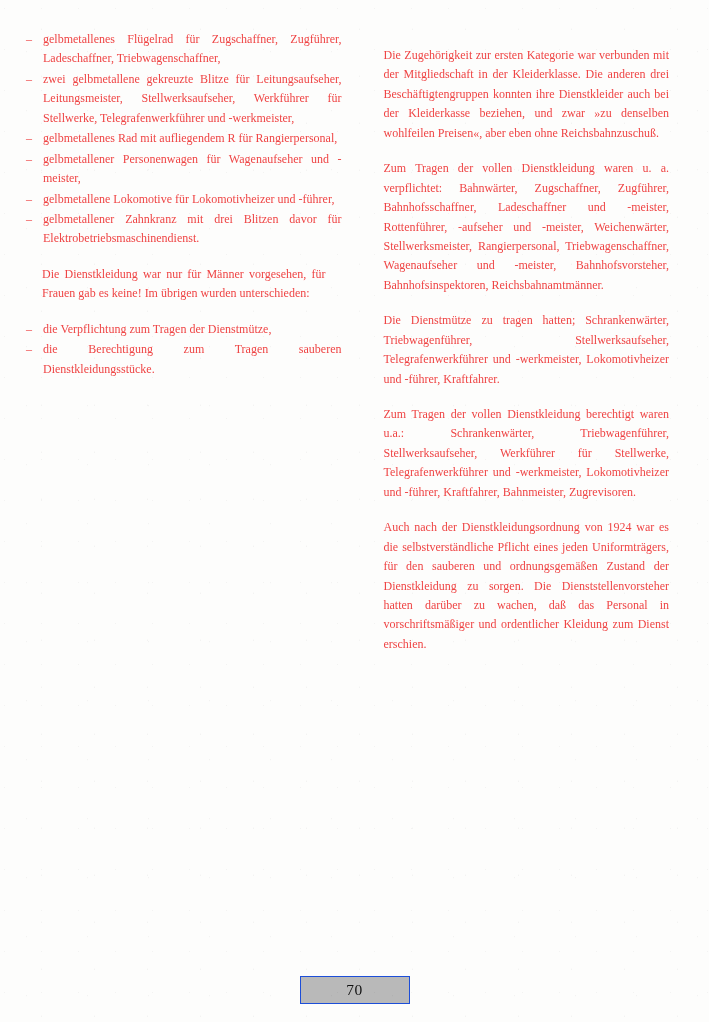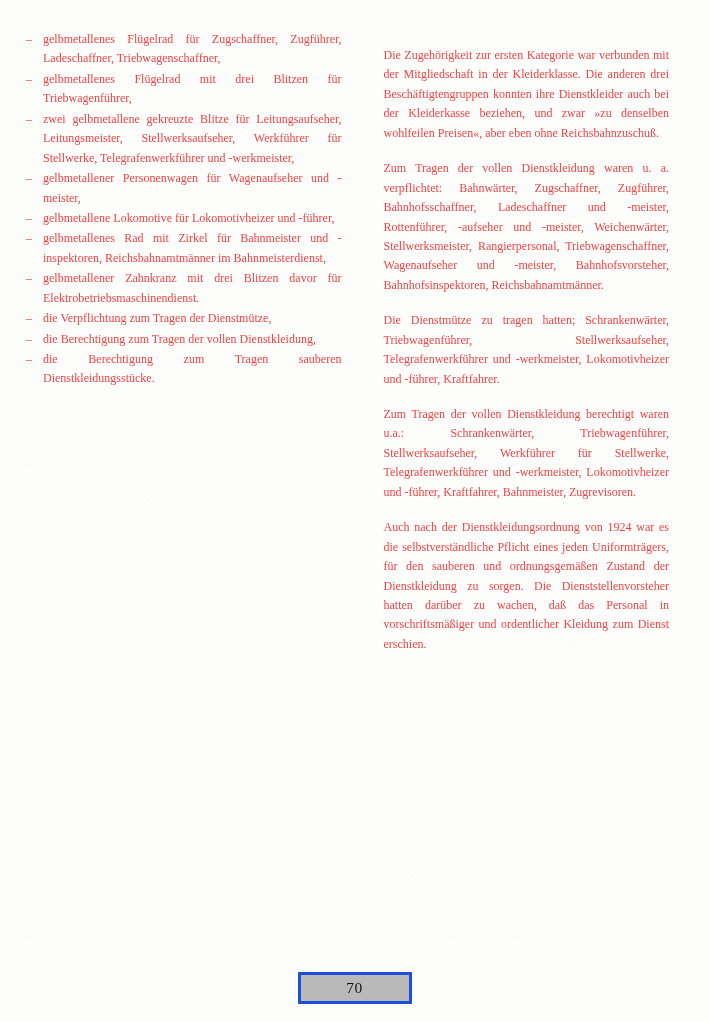--- a/index.html
+++ b/index.html
@@ -70,21 +70,21 @@
     left: 0;
     right: 0;
     bottom: 18px;
     display: flex;
     justify-content: center;
   }
   .page-number-box {
     width: 108px;
     height: 26px;
     background: #b9b9b9;
-    border: 3px solid #1d4ed8;
+    border: 1px solid #1d4ed8;
     display: flex;
     align-items: center;
     justify-content: center;
     font-size: 15.5px;
     color: #111;
     letter-spacing: 0.5px;
   }
   .scan-noise {
     position: absolute;
     inset: 0;
@@ -100,32 +100,31 @@
 </head>
 <body>
 
 <div class="page">
 
   <div class="columns">
 
     <div class="col left">
       <ul class="bullets">
         <li>gelbmetallenes Flügelrad für Zugschaffner, Zugführer, Ladeschaffner, Triebwagenschaffner,</li>
-        <li>gelbmetallenes Flügelrad mit drei Blitzen für Triebwagenführer,</li>
         <li>zwei gelbmetallene gekreuzte Blitze für Leitungsaufseher, Leitungsmeister, Stellwerksaufseher, Werkführer für Stellwerke, Telegrafenwerkführer und -werkmeister,</li>
+        <li>gelbmetallenes Rad mit aufliegendem R für Rangierpersonal,</li>
         <li>gelbmetallener Personenwagen für Wagenaufseher und -meister,</li>
         <li>gelbmetallene Lokomotive für Lokomotivheizer und -führer,</li>
-        <li>gelbmetallenes Rad mit Zirkel für Bahnmeister und -inspektoren, Reichsbahnamtmänner im Bahnmeisterdienst,</li>
         <li>gelbmetallener Zahnkranz mit drei Blitzen davor für Elektrobetriebsmaschinendienst.</li>
       </ul>
 
+      <p class="para">Die Dienstkleidung war nur für Männer vorgesehen, für Frauen gab es keine! Im übrigen wurden unterschieden:</p>
 
       <ul class="bullets">
         <li>die Verpflichtung zum Tragen der Dienstmütze,</li>
-        <li>die Berechtigung zum Tragen der vollen Dienstkleidung,</li>
         <li>die Berechtigung zum Tragen sauberen Dienstkleidungsstücke.</li>
       </ul>
     </div>
 
     <div class="col right">
       <p class="para">Die Zugehörigkeit zur ersten Kategorie war verbunden mit der Mitgliedschaft in der Kleiderklasse. Die anderen drei Beschäftigtengruppen konnten ihre Dienstkleider auch bei der Kleiderkasse beziehen, und zwar »zu denselben wohlfeilen Preisen«, aber eben ohne Reichsbahnzuschuß.</p>
       <p class="para">Zum Tragen der vollen Dienstkleidung waren u. a. verpflichtet: Bahnwärter, Zugschaffner, Zugführer, Bahnhofsschaffner, Ladeschaffner und -meister, Rottenführer, -aufseher und -meister, Weichenwärter, Stellwerksmeister, Rangierpersonal, Triebwagenschaffner, Wagenaufseher und -meister, Bahnhofsvorsteher, Bahnhofsinspektoren, Reichsbahnamtmänner.</p>
       <p class="para">Die Dienstmütze zu tragen hatten; Schrankenwärter, Triebwagenführer, Stellwerksaufseher, Telegrafenwerkführer und -werkmeister, Lokomotivheizer und -führer, Kraftfahrer.</p>
       <p class="para">Zum Tragen der vollen Dienstkleidung berechtigt waren u.a.: Schrankenwärter, Triebwagenführer, Stellwerksaufseher, Werkführer für Stellwerke, Telegrafenwerkführer und -werkmeister, Lokomotivheizer und -führer, Kraftfahrer, Bahnmeister, Zugrevisoren.</p>
       <p class="para">Auch nach der Dienstkleidungsordnung von 1924 war es die selbstverständliche Pflicht eines jeden Uniformträgers, für den sauberen und ordnungsgemäßen Zustand der Dienstkleidung zu sorgen. Die Dienststellenvorsteher hatten darüber zu wachen, daß das Personal in vorschriftsmäßiger und ordentlicher Kleidung zum Dienst erschien.</p>

